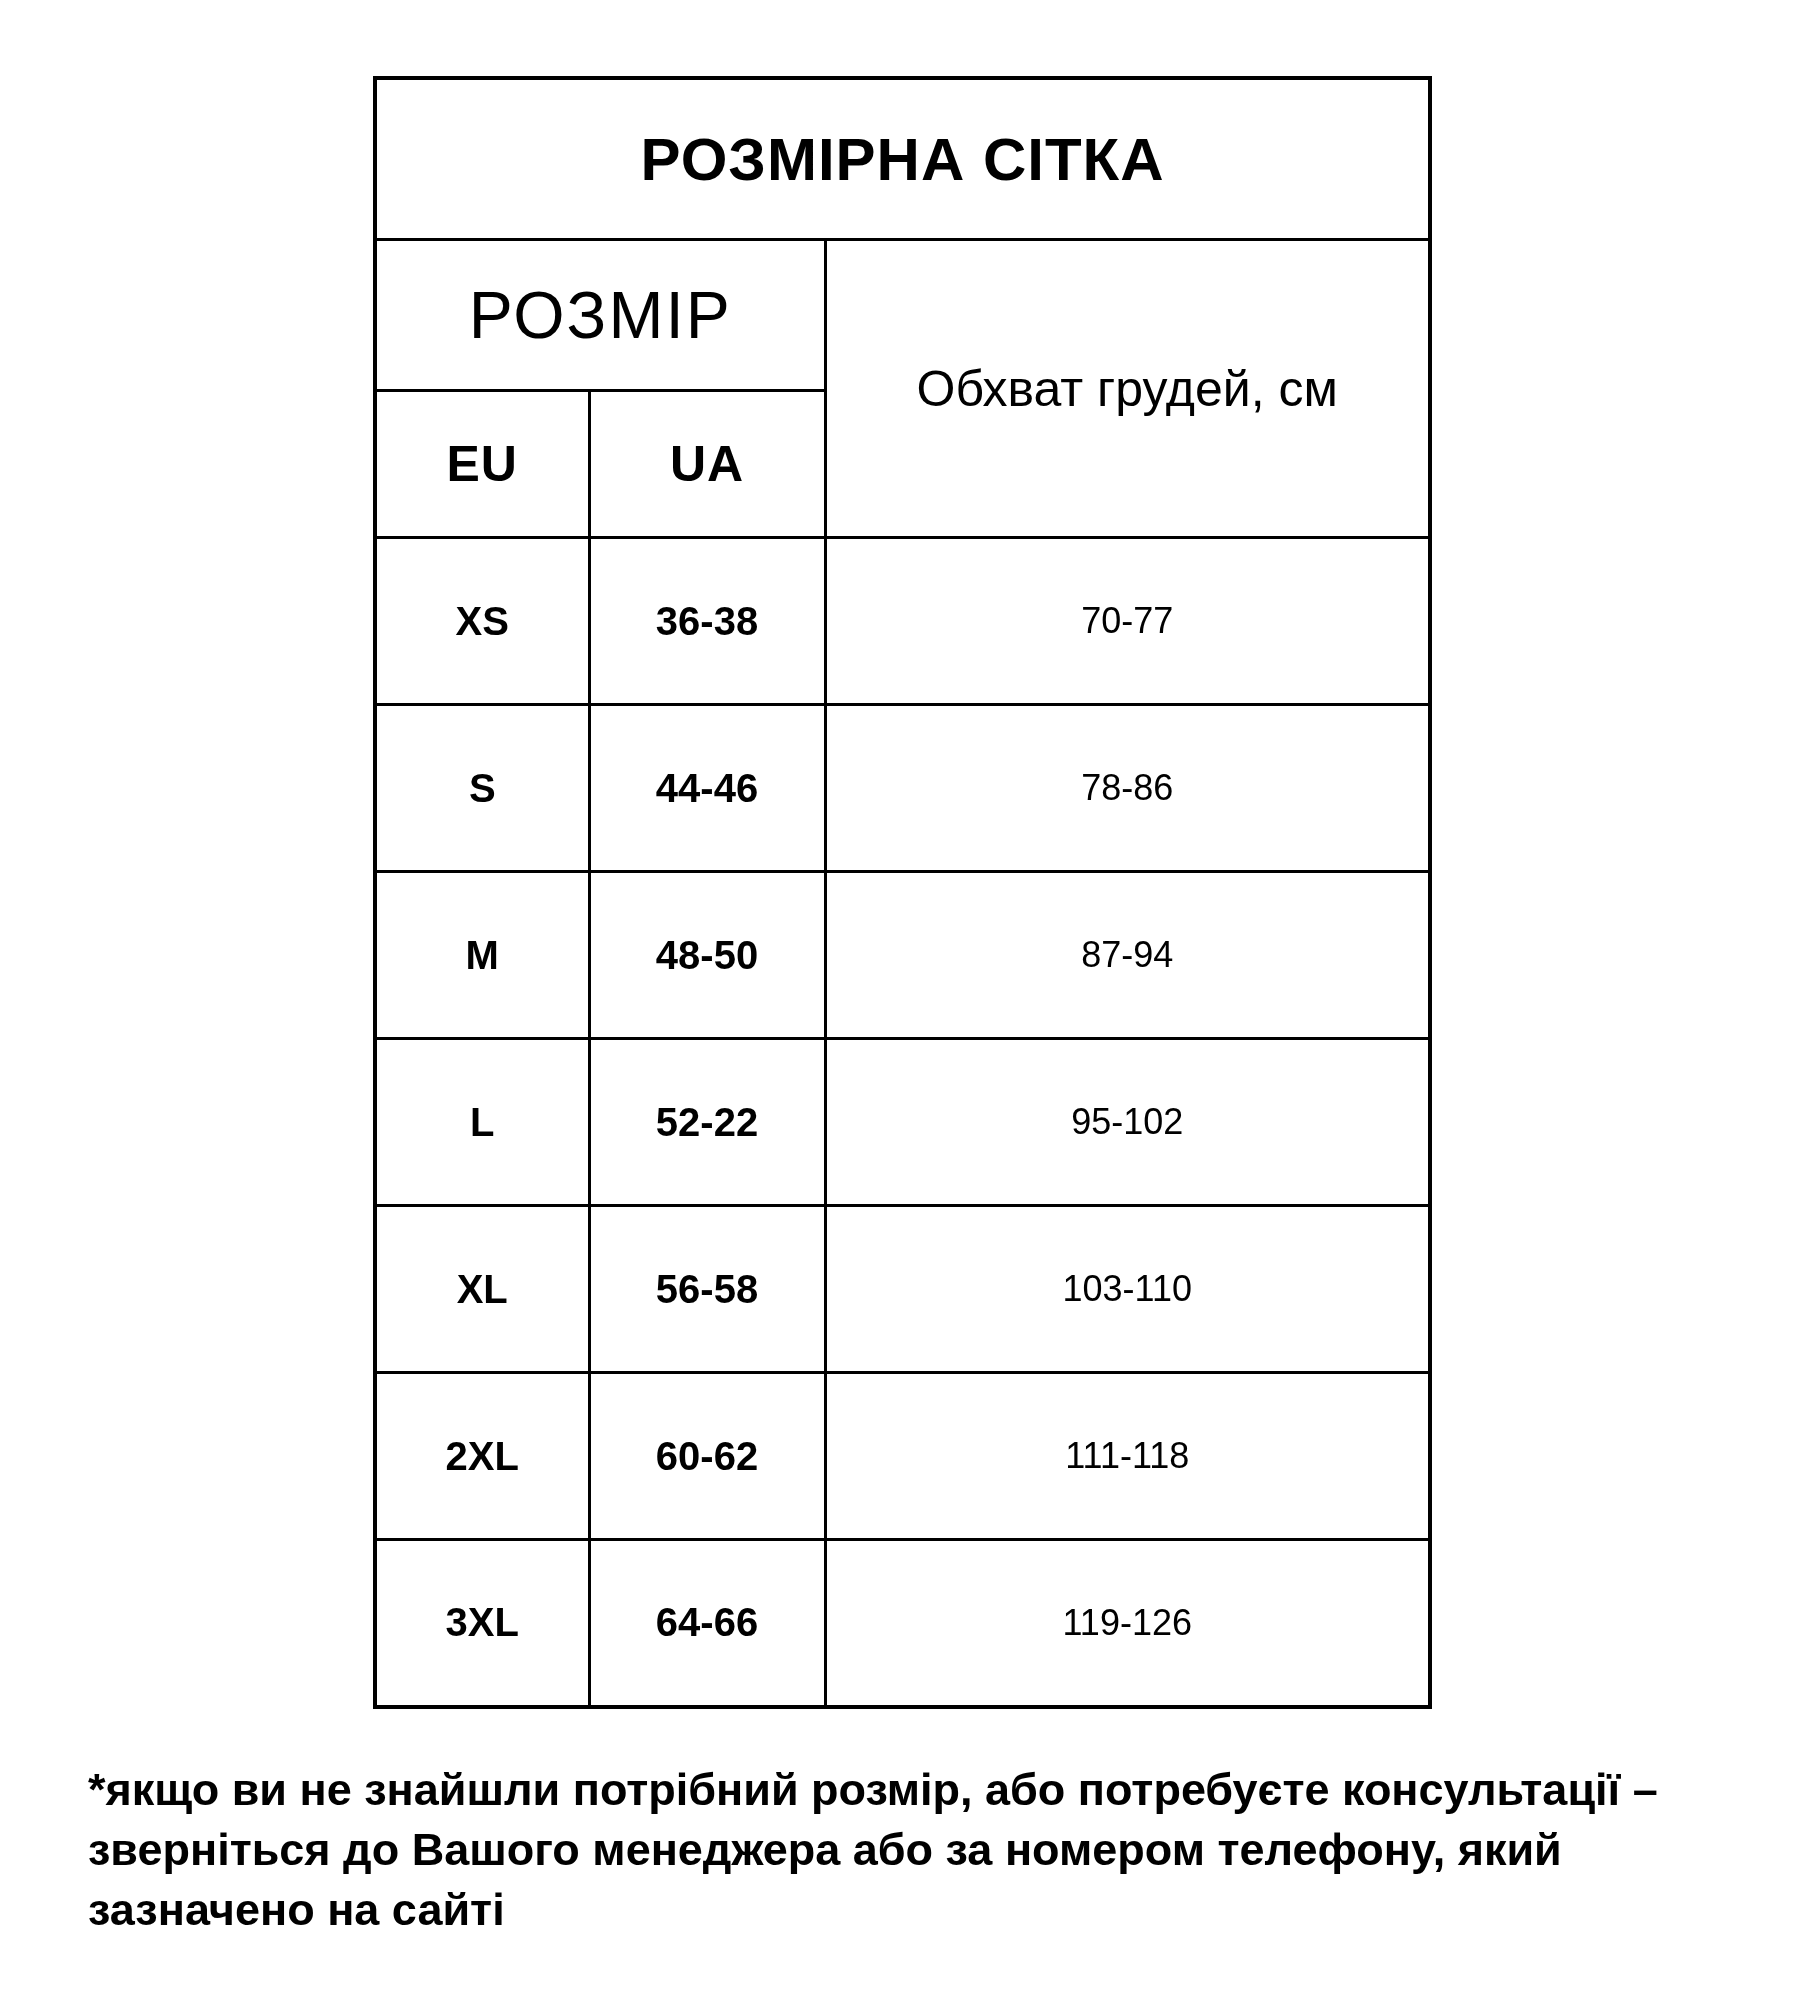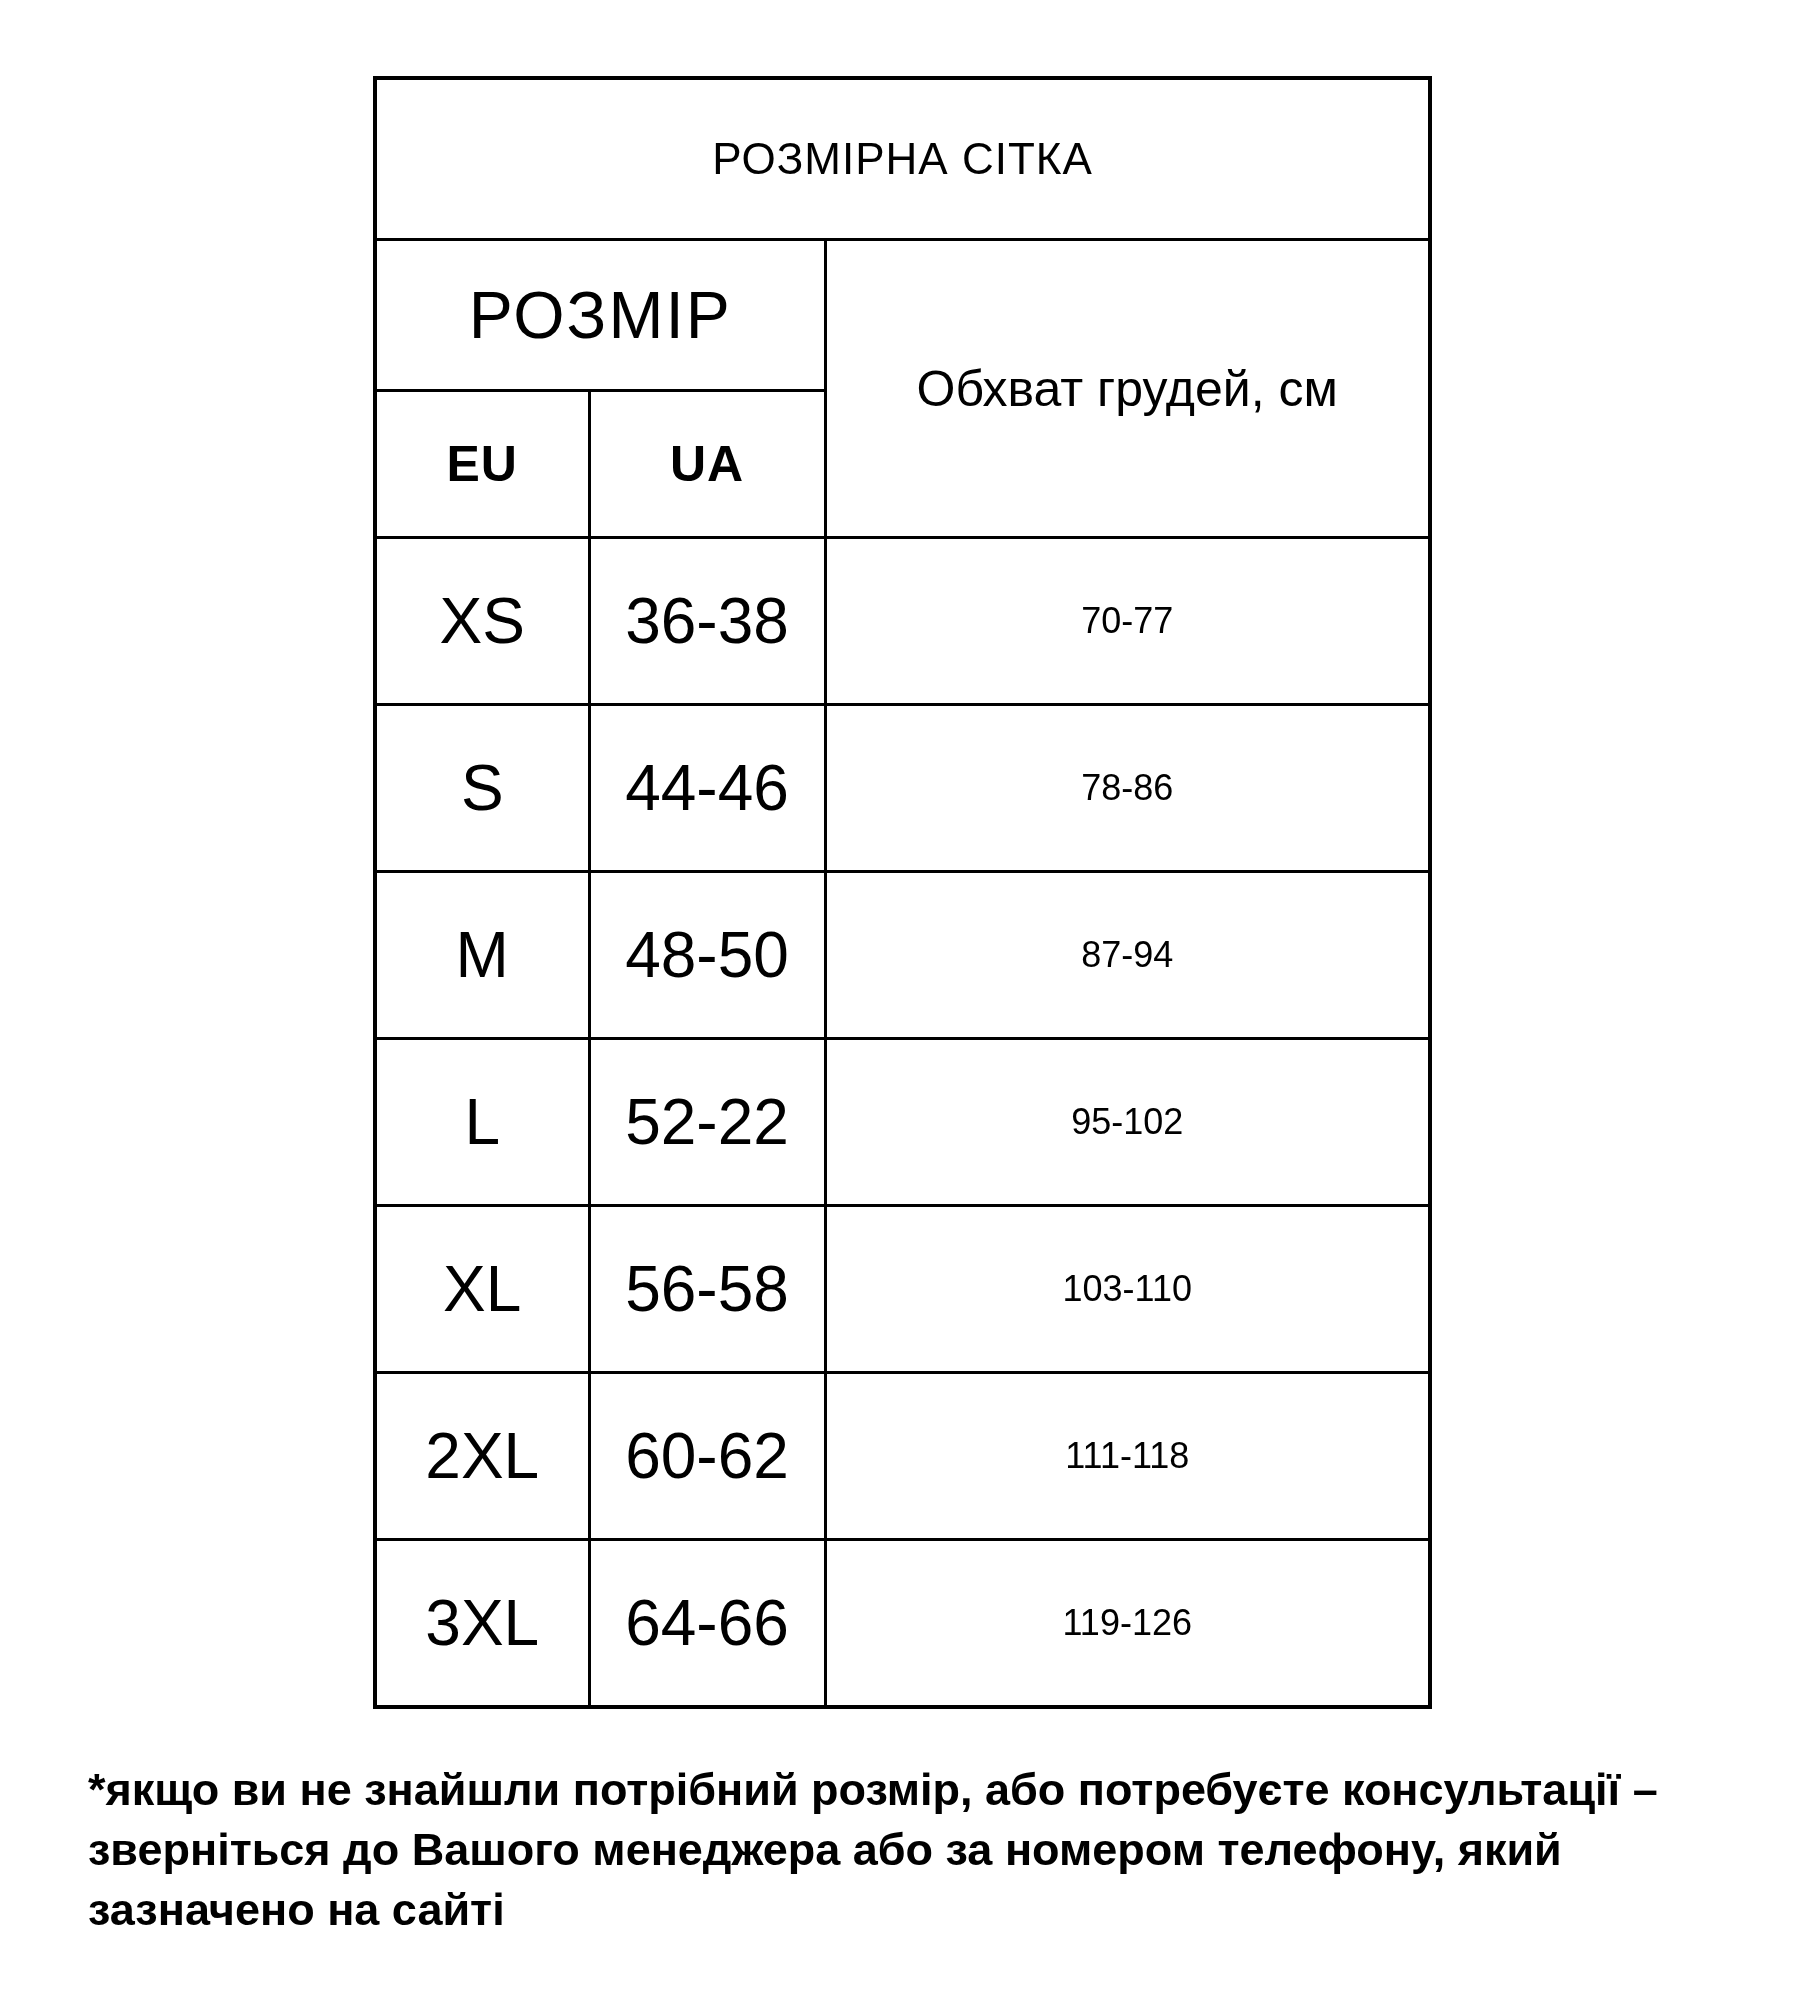--- a/index.html
+++ b/index.html
@@ -27,22 +27,22 @@
   table.size-table td {
     border: 3px solid #000000;
     text-align: center;
     vertical-align: middle;
     padding: 0;
     background: #ffffff;
   }
 
   .cell-title {
     height: 158px;
-    font-size: 44px;
-    font-weight: 400;
+    font-size: 60px;
+    font-weight: 700;
     letter-spacing: 1px;
   }
   .cell-size-hdr {
     height: 148px;
     font-size: 66px;
     font-weight: 400;
     letter-spacing: 2px;
   }
   .cell-chest-hdr {
     font-size: 50px;
@@ -51,22 +51,22 @@
   .cell-col-hdr {
     height: 144px;
     font-size: 50px;
     font-weight: 700;
     letter-spacing: 1px;
   }
   tr.data-row {
     height: 167px;
   }
   .cell-eu, .cell-ua {
-    font-size: 64px;
-    font-weight: 400;
+    font-size: 40px;
+    font-weight: 700;
   }
   .cell-chest {
     font-size: 36px;
     font-weight: 400;
   }
 
   
   .footnote {
     position: absolute;
     left: 88px;

